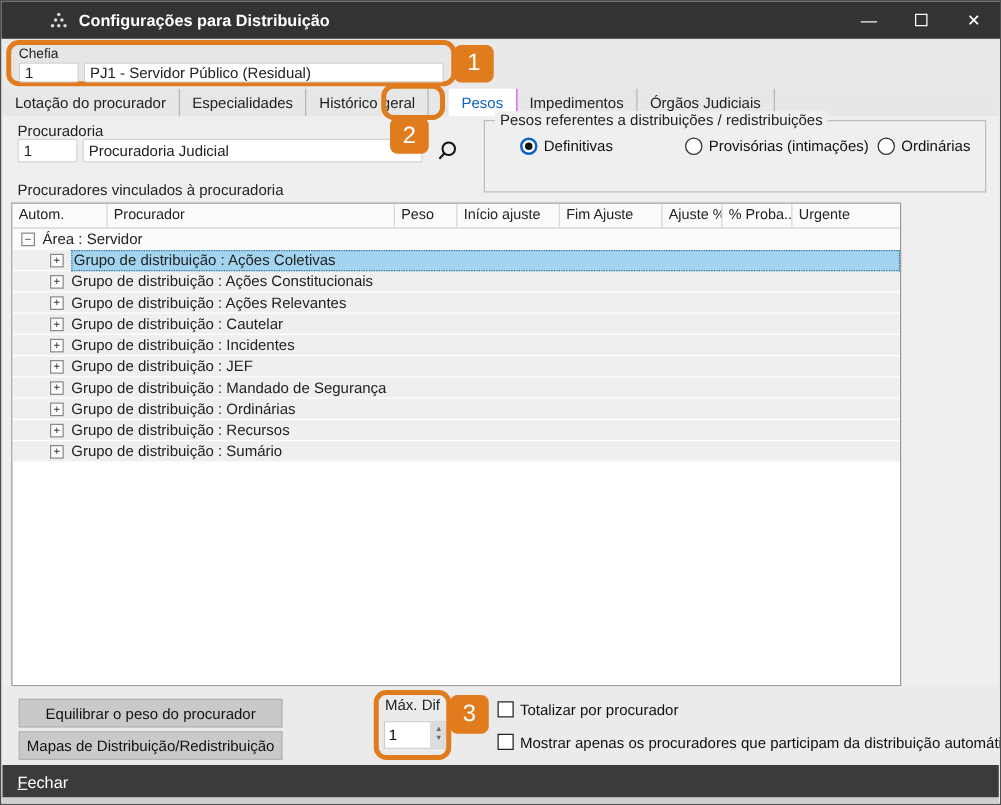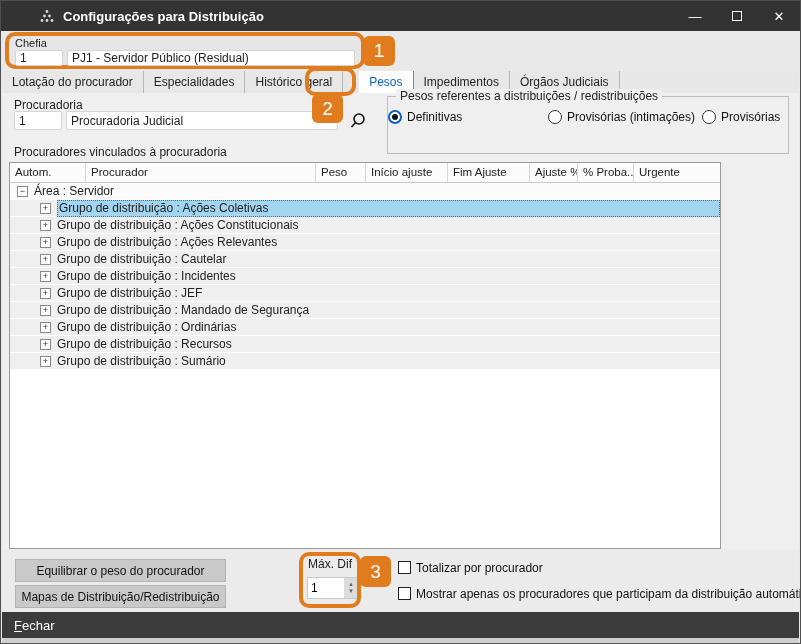--- a/index.html
+++ b/index.html
@@ -164,31 +164,31 @@
     <input id="proc-name" class="tb" value="Procuradoria Judicial" style="">
     <svg class="search-icon" width="18" height="18" viewBox="0 0 18 18">
       <circle cx="11" cy="7" r="5" fill="none" stroke="#111" stroke-width="1.6"></circle>
       <line x1="7.4" y1="10.8" x2="3.5" y2="15" stroke="#111" stroke-width="1.6"></line>
     </svg>
   </div>
 
   <div class="groupbox">
     <span class="legend">Pesos referentes a distribuições / redistribuições</span>
     <div id="radios">
-        <div class="radio-item" style="left: 0; text-align: right;">
+        <div class="radio-item" style="left: 28px; text-align: right;">
           <span class="radio sel"></span>
           <span class="radio-label">Definitivas</span>
         </div>
         <div class="radio-item" style="left: 160px;">
           <span class="radio"></span>
           <span class="radio-label">Provisórias (intimações)</span>
         </div>
         <div class="radio-item" style="left: 314px;">
           <span class="radio"></span>
-          <span class="radio-label">Provisórias</span>
+          <span class="radio-label">Ordinárias</span>
         </div>
       </div>
   </div>
 
   <div id="list-caption">Procuradores vinculados à procuradoria</div>
 
   <div class="table">
     <div class="thead" id="thead">
         <div class="th" style="width: 76px;">
           <span>Autom.</span>

